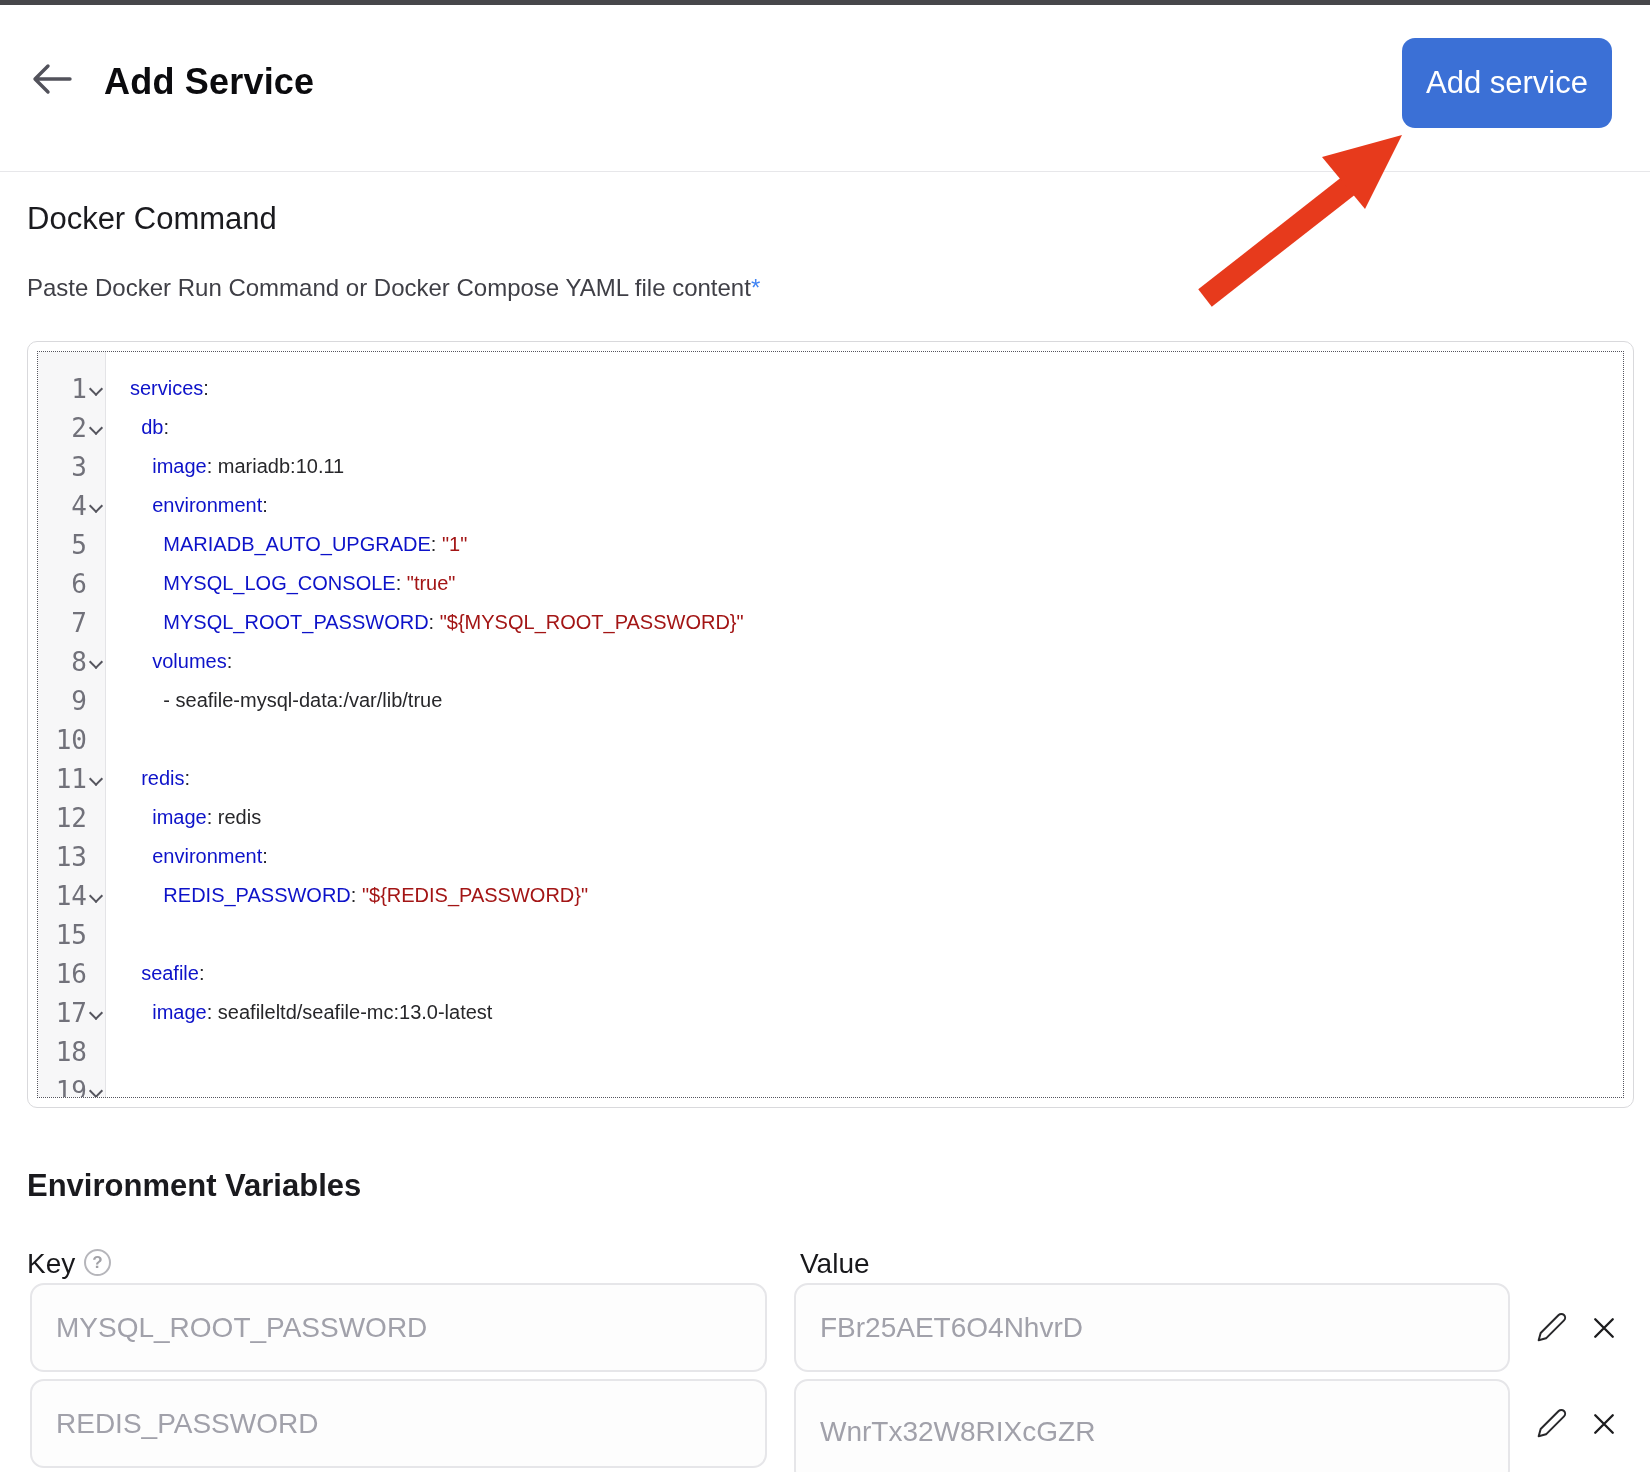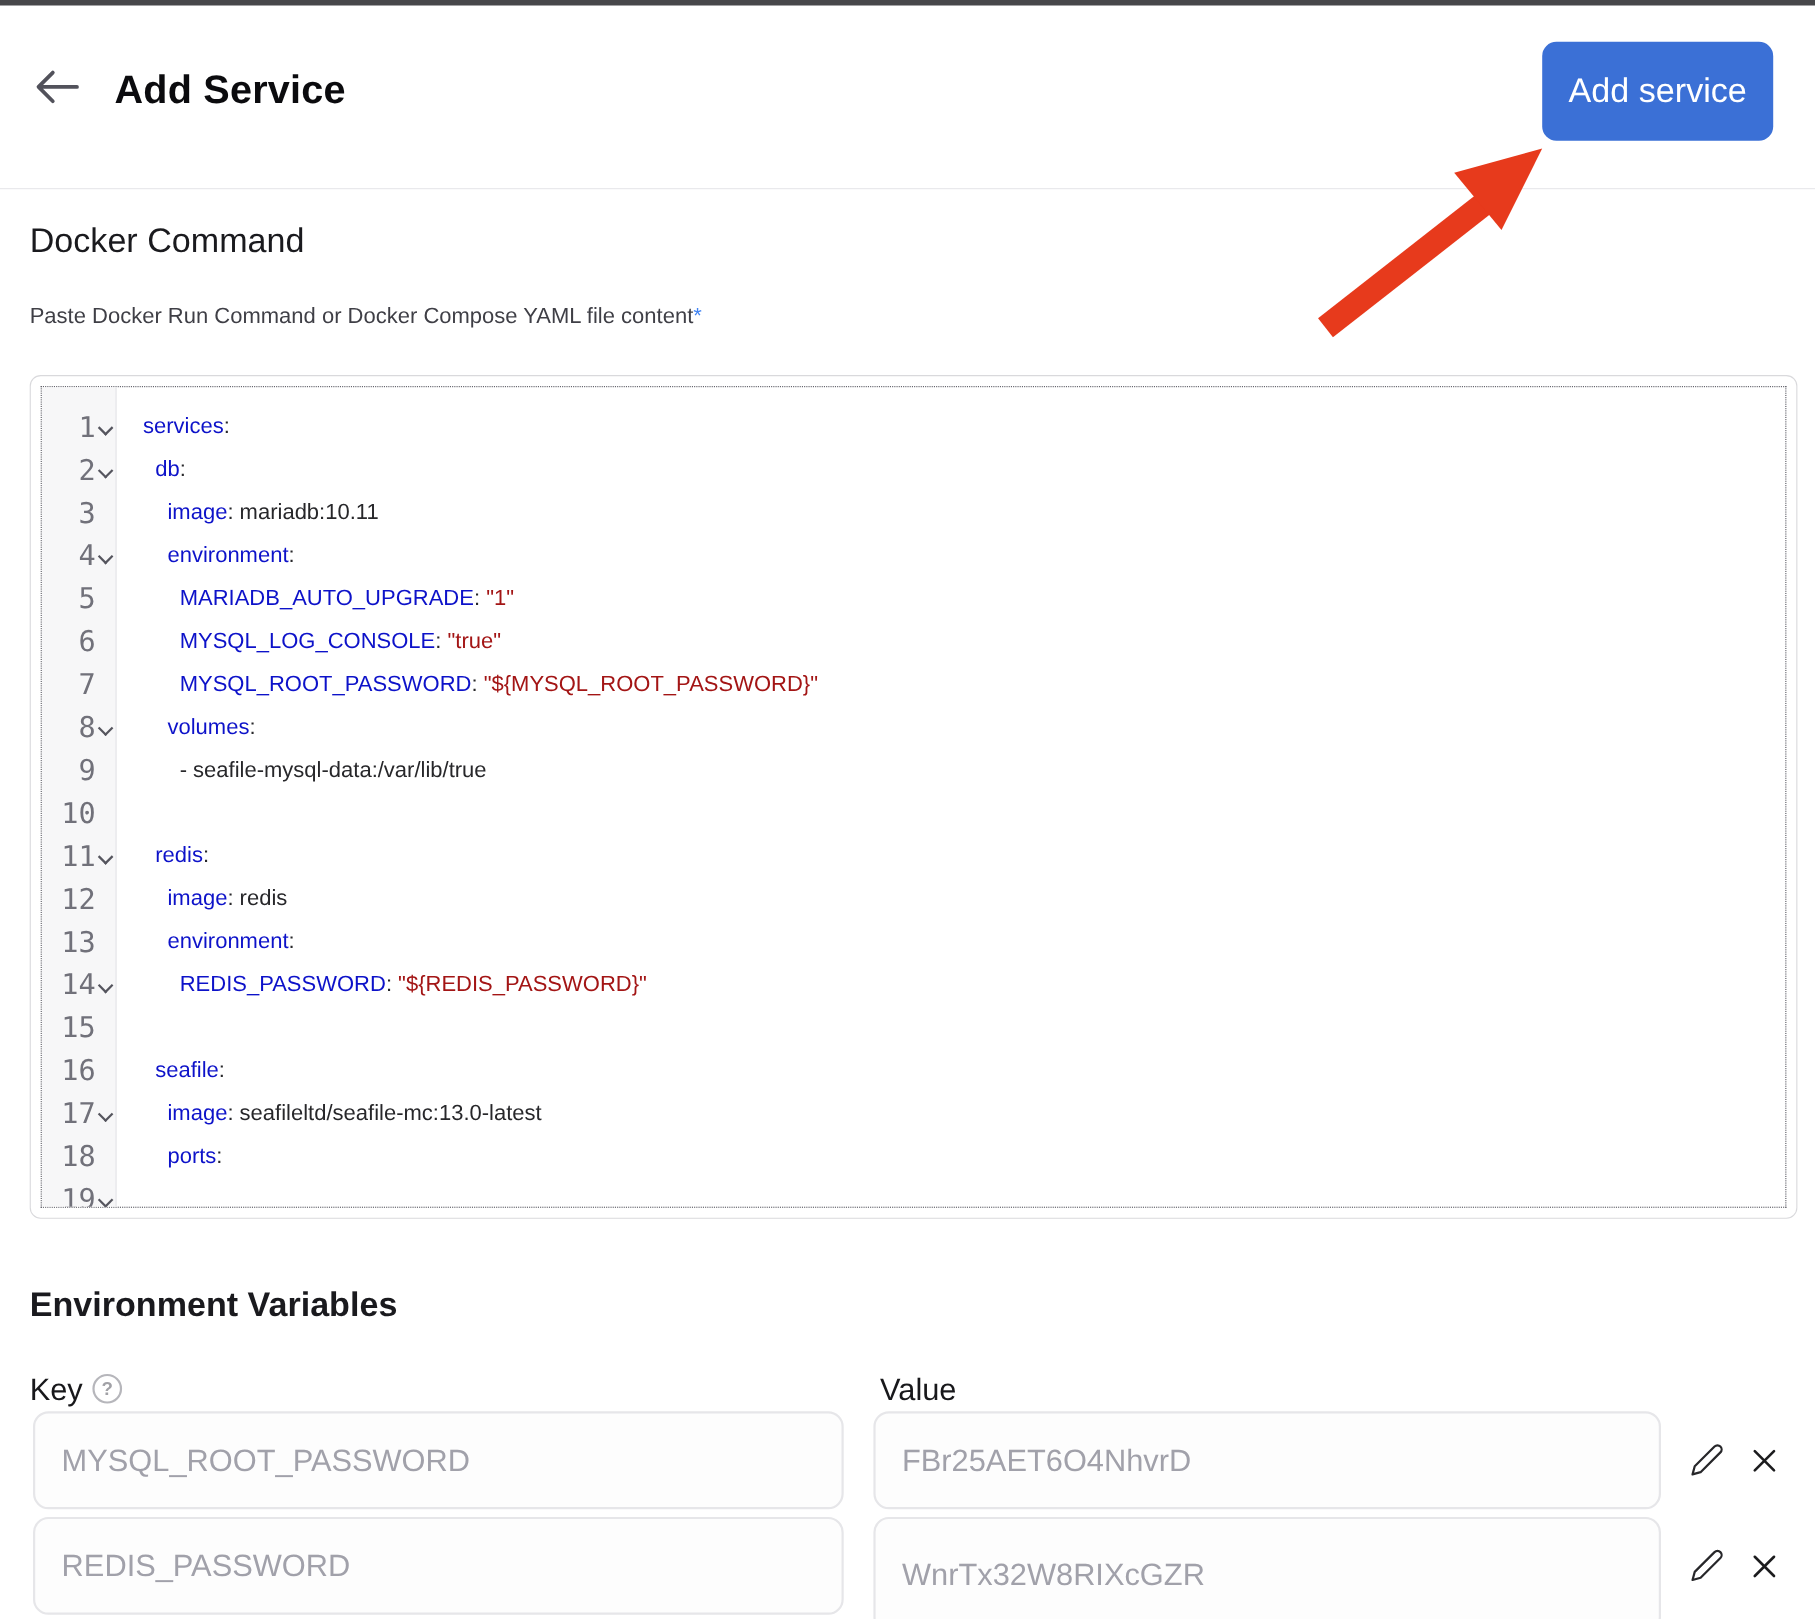--- a/index.html
+++ b/index.html
@@ -17,21 +17,21 @@
   .page-title{left:104px;top:60px;font-size:36px;line-height:44px;font-weight:700;letter-spacing:.2px;color:#0b0b0e;}
   .add-btn{
     left:1402px;top:38px;width:210px;height:90px;border:none;border-radius:13px;
     background:#3b70d6;color:#ffffff;font-size:31px;font-weight:500;cursor:pointer;
     display:flex;align-items:center;justify-content:center;font-family:"Liberation Sans",sans-serif;
   }
   .divider{left:0;top:171px;width:1650px;height:1px;background:#e7e7ea;}
 
   
   .h-docker{left:27px;top:200px;font-size:31px;line-height:38px;font-weight:400;color:#1a1a1e;}
-  .field-label{left:27px;top:271px;font-size:20px;line-height:34px;font-weight:400;color:#3f3f46;}
+  .field-label{left:27px;top:271px;font-size:24px;line-height:34px;font-weight:400;color:#3f3f46;}
   .req{color:#4285f4;font-weight:500;}
 
   
   .editor{left:27px;top:341px;width:1607px;height:767px;border:1px solid #d9d9dc;border-radius:10px;background:#ffffff;box-sizing:border-box;}
   .editor-inner{position:absolute;left:10px;top:10px;right:10px;bottom:10px;outline:1px dotted #55555e;overflow:hidden;}
   .scroller{position:absolute;left:0;top:0;right:0;bottom:0;display:flex;}
   .gutter{width:68px;background:#f7f7f8;border-right:1px solid #e4e4e7;padding-top:17px;box-sizing:border-box;flex:none;}
   .gutter-row{height:39px;display:flex;align-items:center;}
   .lnum{flex:1;text-align:right;font-family:"DejaVu Sans Mono","Liberation Mono",monospace;font-size:26px;color:#71717a;}
   .foldbox{width:18px;height:39px;position:relative;flex:none;cursor:pointer;}
@@ -191,21 +191,20 @@
             <div class="code-line"><span class="tk-p">    </span><span class="tk-k">volumes</span><span class="tk-p">:</span></div>
             <div class="code-line"><span class="tk-p">      - seafile-mysql-data:/var/lib/true</span></div>
             <div class="code-line"></div>
             <div class="code-line"><span class="tk-p">  </span><span class="tk-k">redis</span><span class="tk-p">:</span></div>
             <div class="code-line"><span class="tk-p">    </span><span class="tk-k">image</span><span class="tk-p">: redis</span></div>
             <div class="code-line"><span class="tk-p">    </span><span class="tk-k">environment</span><span class="tk-p">:</span></div>
             <div class="code-line"><span class="tk-p">      </span><span class="tk-k">REDIS_PASSWORD</span><span class="tk-p">: </span><span class="tk-s">"${REDIS_PASSWORD}"</span></div>
             <div class="code-line"></div>
             <div class="code-line"><span class="tk-p">  </span><span class="tk-k">seafile</span><span class="tk-p">:</span></div>
             <div class="code-line"><span class="tk-p">    </span><span class="tk-k">image</span><span class="tk-p">: seafileltd/seafile-mc:13.0-latest</span></div>
-            <div class="code-line"><span class="tk-p">    </span><span class="tk-k">ports</span><span class="tk-p">:</span></div>
           </div>
       </div>
     </div>
   </div>
 
   <div class="abs h-env">Environment Variables</div>
   <div class="abs col-label key-label">Key</div>
   <div class="abs help">?</div>
   <div class="abs col-label value-label">Value</div>
   <div id="env-rows">

